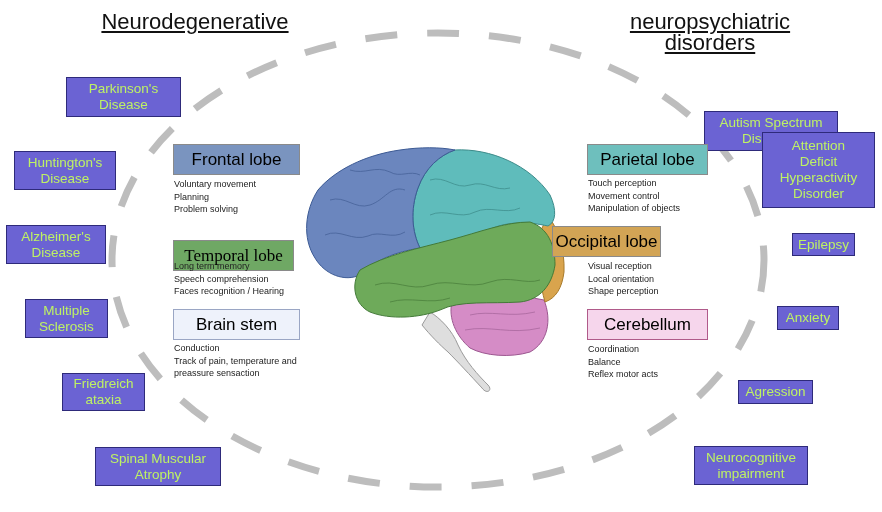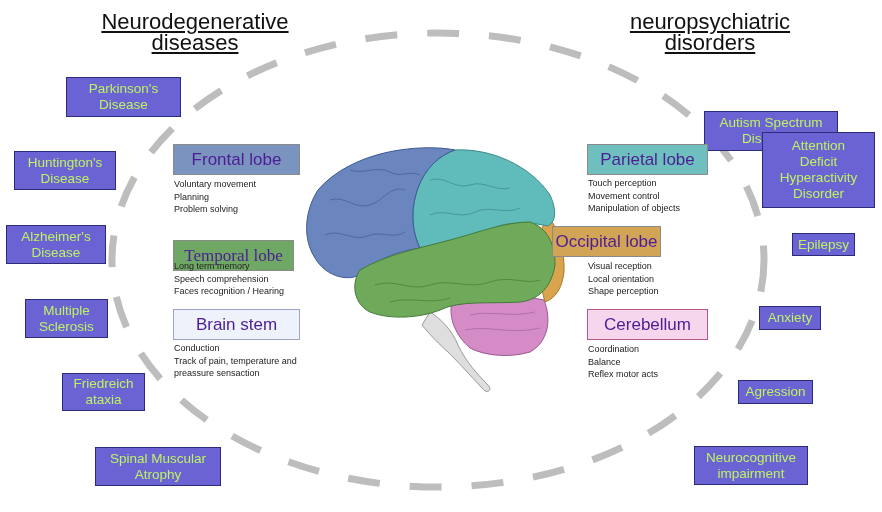--- a/index.html
+++ b/index.html
@@ -1,19 +1,19 @@
 <!DOCTYPE html>
 <html><head>
   <meta charset="utf-8">
   <style>
     html, body { margin: 0; padding: 0; background: #ffffff; }
     body { width: 882px; height: 512px; position: relative; overflow: hidden; font-family: "Liberation Sans", sans-serif; }
     .heading { position: absolute; text-align: center; font-size: 22px; line-height: 21px; color: #111; text-decoration: underline; text-underline-offset: 2px; }
     .disease { position: absolute; background: #6b63d3; border: 1.5px solid #2e2a7a; color: #bef264; font-size: 13.5px; line-height: 16px; text-align: center; display: flex; align-items: center; justify-content: center; box-sizing: border-box; padding: 2px 4px; cursor: pointer; }
-    .lobe-box { position: absolute; box-sizing: border-box; border: 1.5px solid #8a8a8a; font-size: 17px; color: #4c1d95; display: flex; align-items: center; justify-content: center; height: 31px; }
+    .lobe-box { position: absolute; box-sizing: border-box; border: 1.5px solid #8a8a8a; font-size: 17px; color: #000000; display: flex; align-items: center; justify-content: center; height: 31px; }
     .lobe-desc { position: absolute; font-size: 9px; line-height: 12.5px; color: #222; }
     .lobe-desc div { white-space: nowrap; }
     svg { position: absolute; left: 0; top: 0; }
   </style>
 </head>
 <body>
 
 <svg width="882" height="512" viewBox="0 0 882 512">
   <ellipse cx="438" cy="260" rx="326" ry="227" fill="none" stroke="#bdbdbd" stroke-width="7" stroke-dasharray="32 30"></ellipse>
 
@@ -40,21 +40,20 @@
       <path d="M375 285 C395 278 410 292 430 285 C450 278 470 290 490 282 C510 275 525 285 540 280" stroke="#35652a"></path>
       <path d="M390 302 C410 296 430 305 450 298" stroke="#35652a"></path>
       <path d="M470 315 C490 310 510 318 535 312" stroke="#8c4f83"></path>
       <path d="M465 330 C490 325 510 335 540 328" stroke="#8c4f83"></path>
     </g>
   </g>
 </svg>
 
 <div class="heading" style="left:100px; top:11px; width:190px;">
   <div>Neurodegenerative</div>
-  <div>diseases</div>
 </div>
 <div class="heading" style="left:590px; top:11px; width:240px;">
   <div>neuropsychiatric disorders</div>
 </div>
 
 <div class="disease" style="left:66px; top:77px; width:115px; height:40px;">
   <div>
       <div>Parkinson's</div>
       <div>Disease</div>
     </div>
@@ -100,21 +99,21 @@
   <div>
     <div>Attention</div>
     <div>Deficit</div>
     <div>Hyperactivity</div>
     <div>Disorder</div>
   </div>
 </div>
 <div class="disease" style="left:792px; top:233px; width:63px; height:23px;">
   <div>Epilepsy</div>
 </div>
-<div class="disease" style="left:759px; top:306px; width:62px; height:24px;">
+<div class="disease" style="left:777px; top:306px; width:62px; height:24px;">
   <div>Anxiety</div>
 </div>
 <div class="disease" style="left:738px; top:380px; width:75px; height:24px;">
   <div>Agression</div>
 </div>
 <div class="disease" style="left:694px; top:446px; width:114px; height:39px;">
   <div>
       <div>Neurocognitive</div>
       <div>impairment</div>
     </div>

